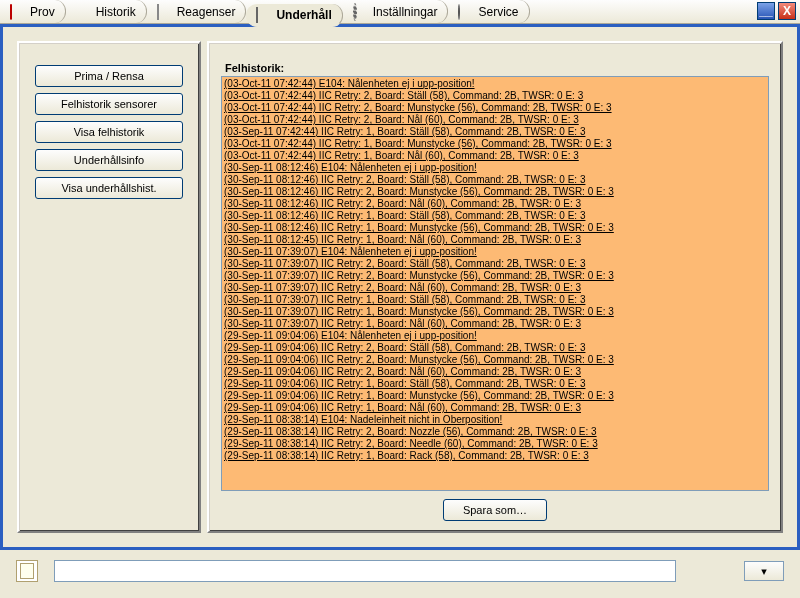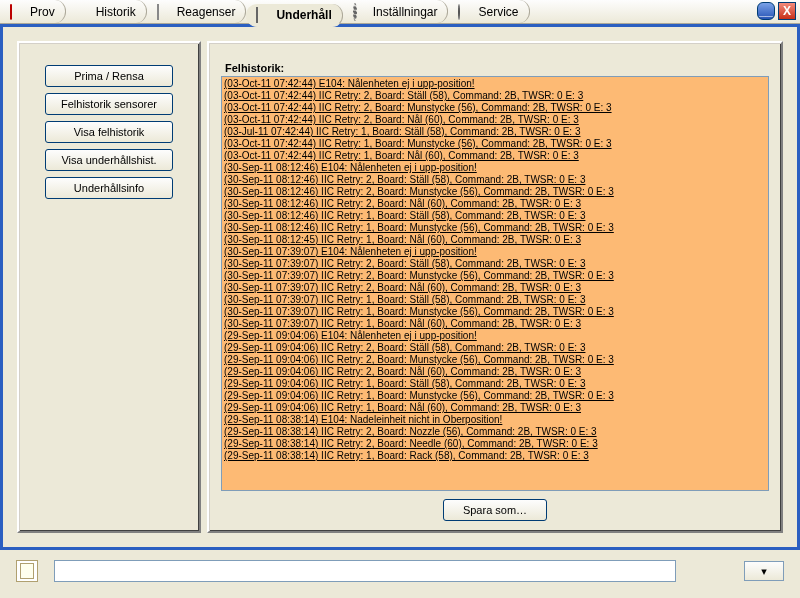--- a/index.html
+++ b/index.html
@@ -44,21 +44,21 @@
     display: flex;
     gap: 3px;
     padding: 2px 4px;
   }
   .winbtn {
     width: 18px; height: 18px;
     display: flex; align-items: center; justify-content: center;
     font-weight: bold; color: #fff; font-size: 12px;
     border: 1px solid #003c74;
   }
-  .winbtn.min { background: linear-gradient(#7ba2e7,#2754b5); border-radius: 6px; }
+  .winbtn.min { background: linear-gradient(#7ba2e7,#2754b5); }
   .winbtn.close { background: linear-gradient(#f28b7d,#c72f17); }
   .outer {
     border: 3px solid #2b5fc1;
     height: 526px;
     margin: 0;
     padding: 14px;
     background: #ece9d8;
     display: flex;
     gap: 6px;
   }
@@ -72,21 +72,21 @@
   }
   .sidebar {
     width: 184px;
     display: flex;
     flex-direction: column;
     gap: 6px;
     padding-top: 22px;
   }
   .btn {
     height: 22px;
-    width: 128px;
+    width: 148px;
     margin: 0 auto;
     background: linear-gradient(#fdfdfd,#ece9d8);
     border: 1px solid #003c74;
     border-radius: 3px;
     font-size: 11px;
     cursor: pointer;
   }
   .main {
     flex: 1;
     position: relative;
@@ -193,31 +193,31 @@
     <div class="winbtn min">__</div>
     <div class="winbtn close">X</div>
   </div>
 </div>
 
 <div class="outer">
   <div class="panel sidebar">
     <button class="btn">Prima / Rensa</button>
     <button class="btn">Felhistorik sensorer</button>
     <button class="btn">Visa felhistorik</button>
+    <button class="btn">Underhållsinfo</button>
     <button class="btn">Visa underhållshist.</button>
-    <button class="btn">Underhållsinfo</button>
   </div>
   <div class="panel main">
     <div class="log-label">Felhistorik:</div>
     <div class="log" id="log">
         <div>(03-Oct-11 07:42:44) E104: Nålenheten ej i upp-position!</div>
         <div>(03-Oct-11 07:42:44) IIC Retry: 2, Board: Ställ (58), Command: 2B, TWSR: 0 E: 3</div>
         <div>(03-Oct-11 07:42:44) IIC Retry: 2, Board: Munstycke (56), Command: 2B, TWSR: 0 E: 3</div>
         <div>(03-Oct-11 07:42:44) IIC Retry: 2, Board: Nål (60), Command: 2B, TWSR: 0 E: 3</div>
-        <div>(03-Jul-11 07:42:44) IIC Retry: 1, Board: Ställ (58), Command: 2B, TWSR: 0 E: 3</div>
+        <div>(03-Sep-11 07:42:44) IIC Retry: 1, Board: Ställ (58), Command: 2B, TWSR: 0 E: 3</div>
         <div>(03-Oct-11 07:42:44) IIC Retry: 1, Board: Munstycke (56), Command: 2B, TWSR: 0 E: 3</div>
         <div>(03-Oct-11 07:42:44) IIC Retry: 1, Board: Nål (60), Command: 2B, TWSR: 0 E: 3</div>
         <div>(30-Sep-11 08:12:46) E104: Nålenheten ej i upp-position!</div>
         <div>(30-Sep-11 08:12:46) IIC Retry: 2, Board: Ställ (58), Command: 2B, TWSR: 0 E: 3</div>
         <div>(30-Sep-11 08:12:46) IIC Retry: 2, Board: Munstycke (56), Command: 2B, TWSR: 0 E: 3</div>
         <div>(30-Sep-11 08:12:46) IIC Retry: 2, Board: Nål (60), Command: 2B, TWSR: 0 E: 3</div>
         <div>(30-Sep-11 08:12:46) IIC Retry: 1, Board: Ställ (58), Command: 2B, TWSR: 0 E: 3</div>
         <div>(30-Sep-11 08:12:46) IIC Retry: 1, Board: Munstycke (56), Command: 2B, TWSR: 0 E: 3</div>
         <div>(30-Sep-11 08:12:45) IIC Retry: 1, Board: Nål (60), Command: 2B, TWSR: 0 E: 3</div>
         <div>(30-Sep-11 07:39:07) E104: Nålenheten ej i upp-position!</div>

